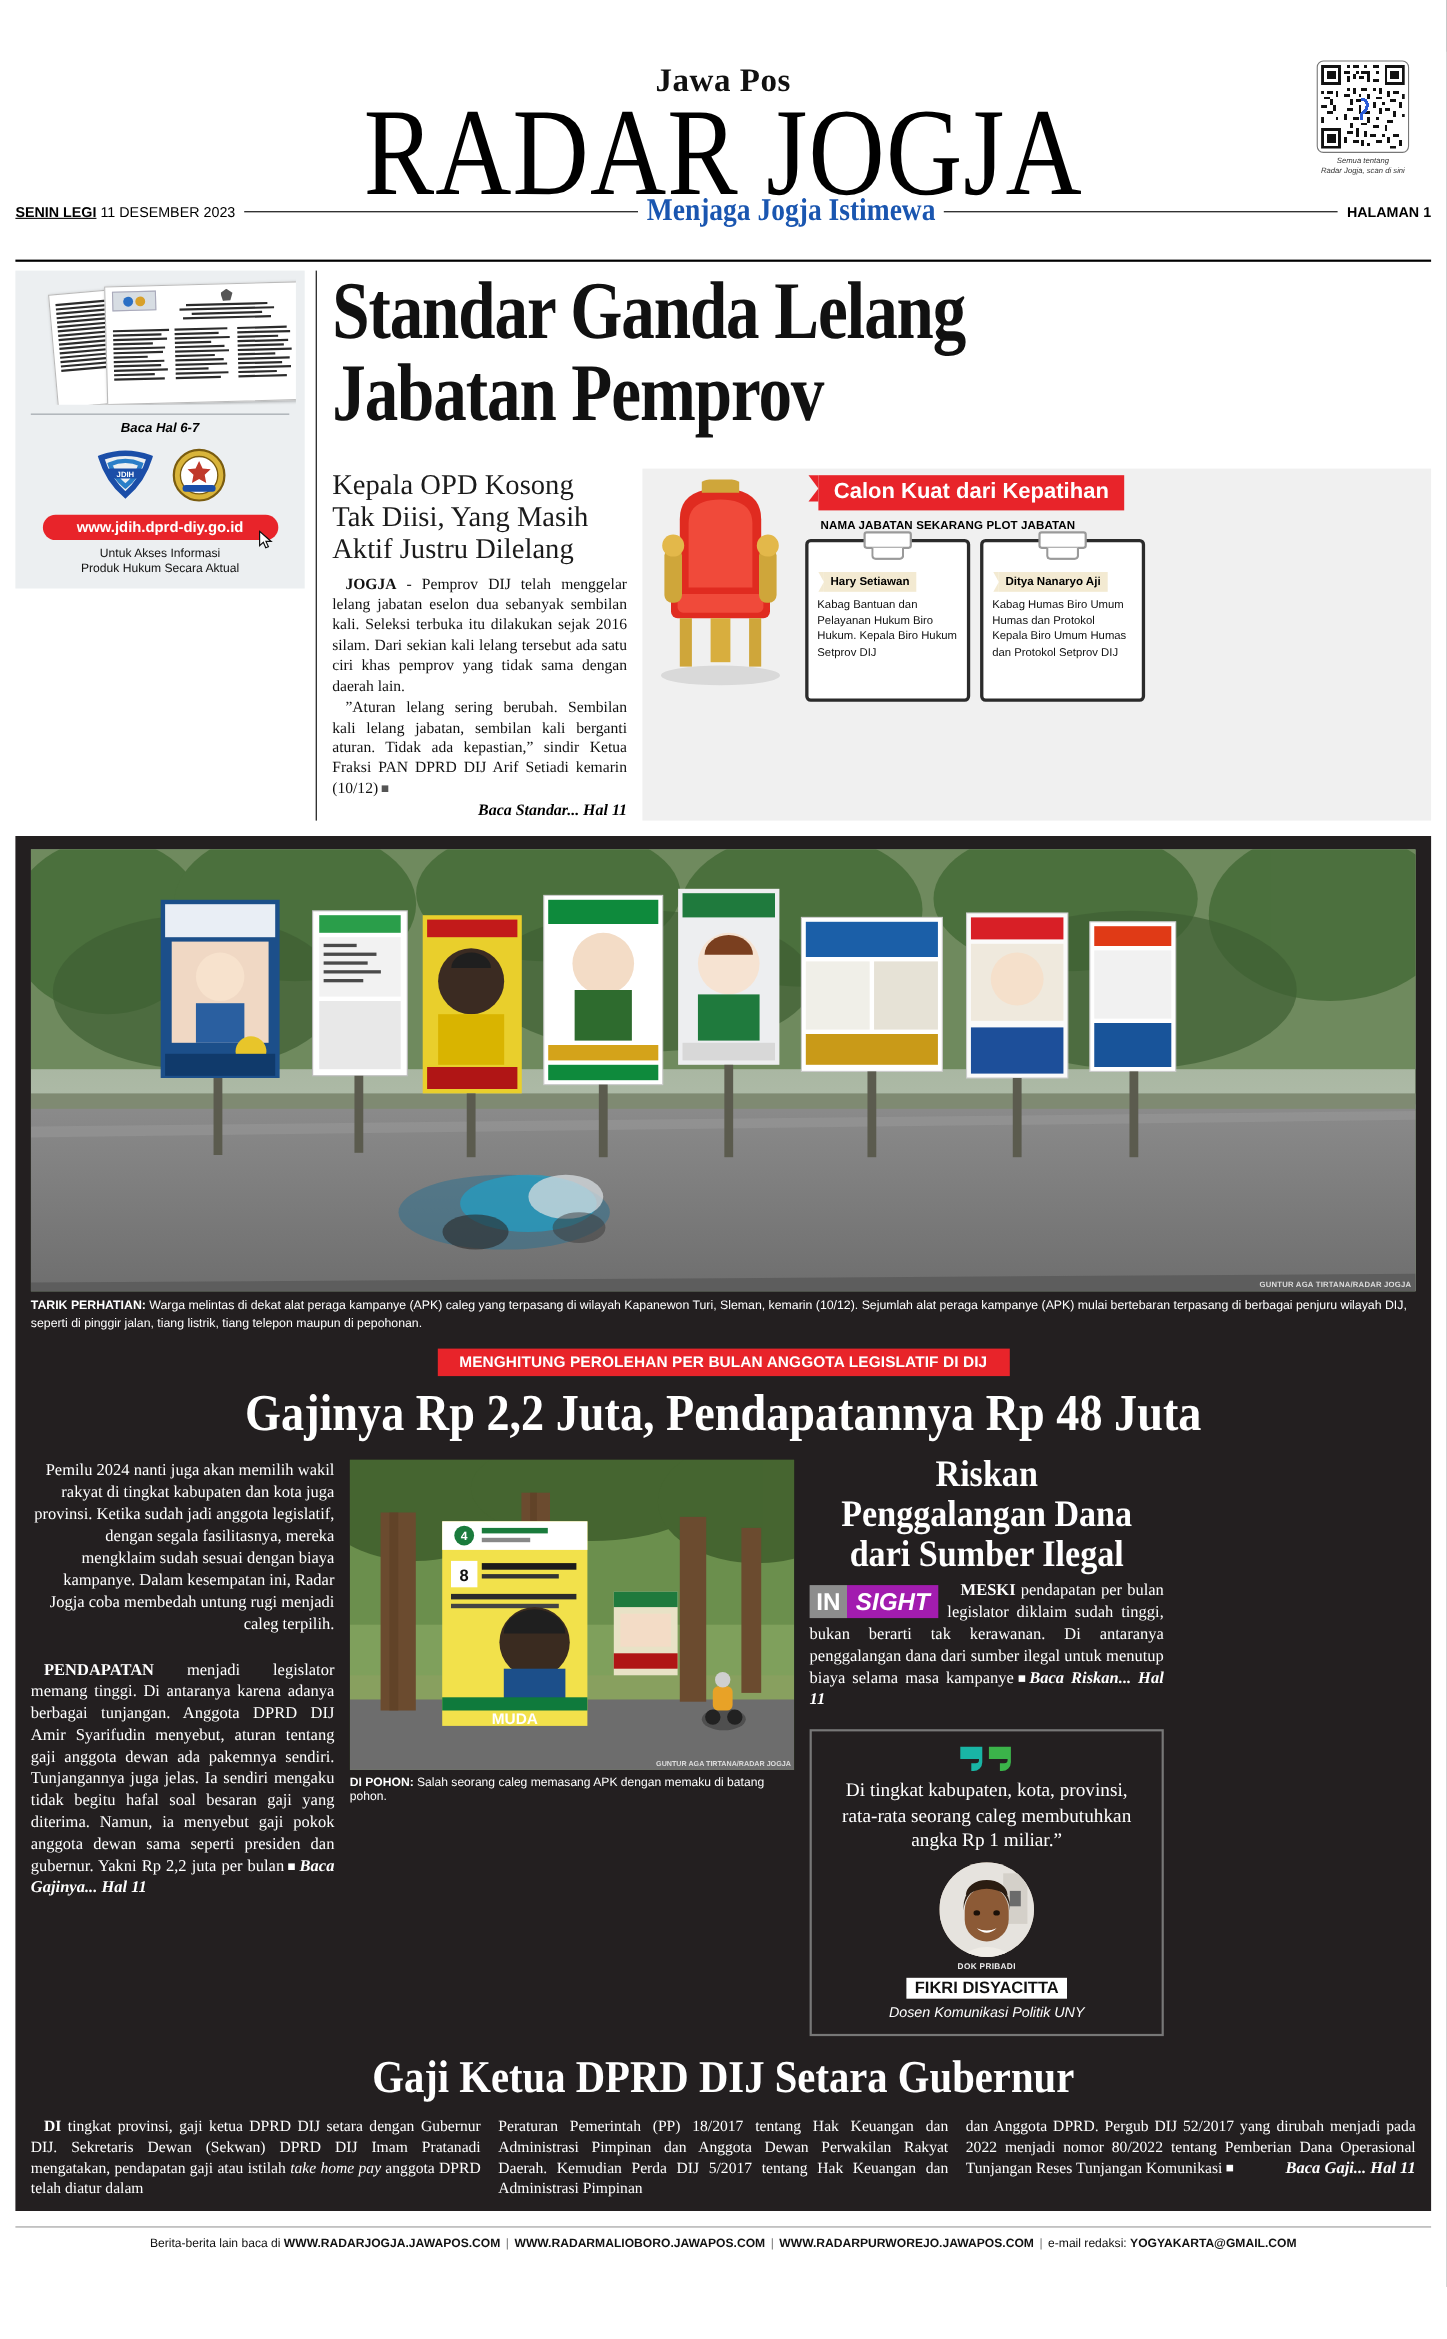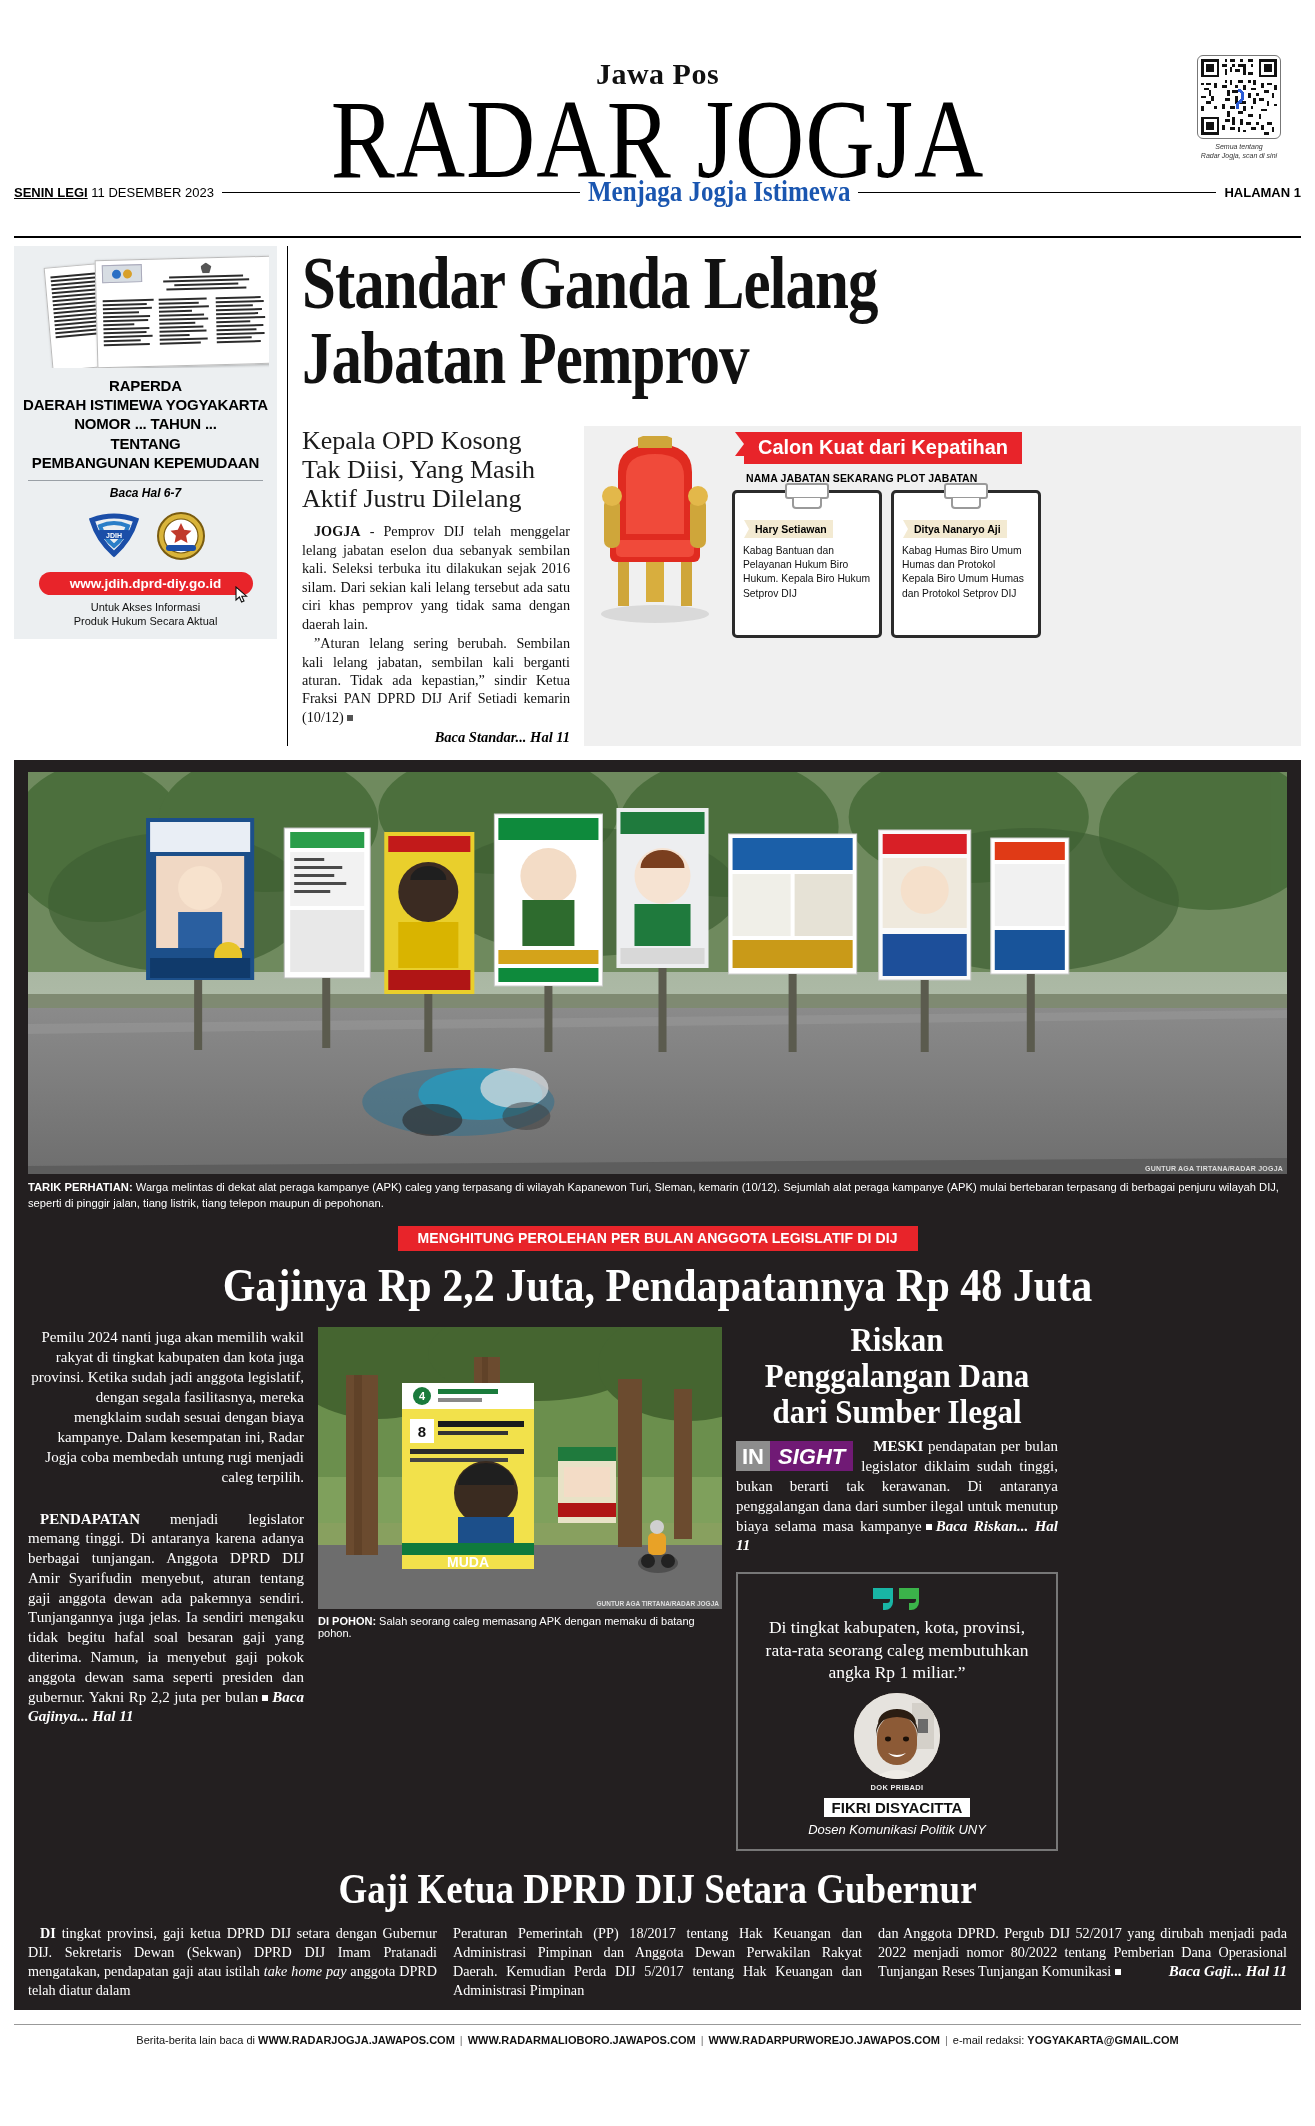--- a/index.html
+++ b/index.html
@@ -229,21 +229,21 @@
     font-size:31px; line-height:1.06; color:#fff; transform:scaleY(1.1);
   }
   .insight {
     float:left; margin: 4px 8px 2px 0; display:flex; height:30px; align-items:stretch;
   }
   .insight .in {
     background:#8d8d8d; color:#fff; font-family:"Liberation Sans", sans-serif;
     font-weight:bold; font-size:22px; padding:0 6px; display:flex; align-items:center;
   }
   .insight .sight {
-    background:#701a75; color:#fff; font-family:"Liberation Sans", sans-serif;
+    background:#a21caf; color:#fff; font-family:"Liberation Sans", sans-serif;
     font-weight:bold; font-size:22px; padding:0 8px; display:flex; align-items:center;
     font-style:italic;
   }
 
   .quotebox { border:2px solid #777; padding:12px 16px 12px 16px; margin-top:16px; text-align:center; }
   .qmark { text-align:center; font-size:0; margin-bottom:4px; }
   .quotetext {
     font-family:"Liberation Serif", serif; font-size:17.5px; line-height:1.28; color:#fff;
   }
   .avatar {
@@ -485,27 +485,20 @@
                   <div class="doc-line" style="width:92%"></div>
                 <div class="doc-line" style="width:79%"></div>
                   <div class="doc-line" style="width:94%"></div>
                 <div class="doc-line" style="width:68%"></div>
                   <div class="doc-line" style="width:87%"></div>
               </div>
             </div>
           </div>
         </div>
 
-        <div class="ad-title">
-          <span>RAPERDA</span><br>
-          <span>DAERAH ISTIMEWA YOGYAKARTA</span><br>
-          <span>NOMOR ... TAHUN ...</span><br>
-          <span>TENTANG</span><br>
-          <span>PEMBANGUNAN KEPEMUDAAN</span>
-        </div>
 
         <div class="ad-sep"></div>
         <div class="ad-baca">Baca Hal 6-7</div>
 
         <div class="logos">
           <div class="logo-jdih">
             <svg viewBox="0 0 56 52" width="56" height="52">
               <path d="M6 10 Q28 2 50 10 Q44 30 28 44 Q12 30 6 10Z" fill="none" stroke="#1b4ea8" stroke-width="5"></path>
               <path d="M14 16 Q28 10 42 16 Q38 28 28 36 Q18 28 14 16Z" fill="none" stroke="#2a7ec8" stroke-width="4"></path>
               <rect x="12" y="20" width="32" height="9" rx="2" fill="#1b4ea8"></rect>

